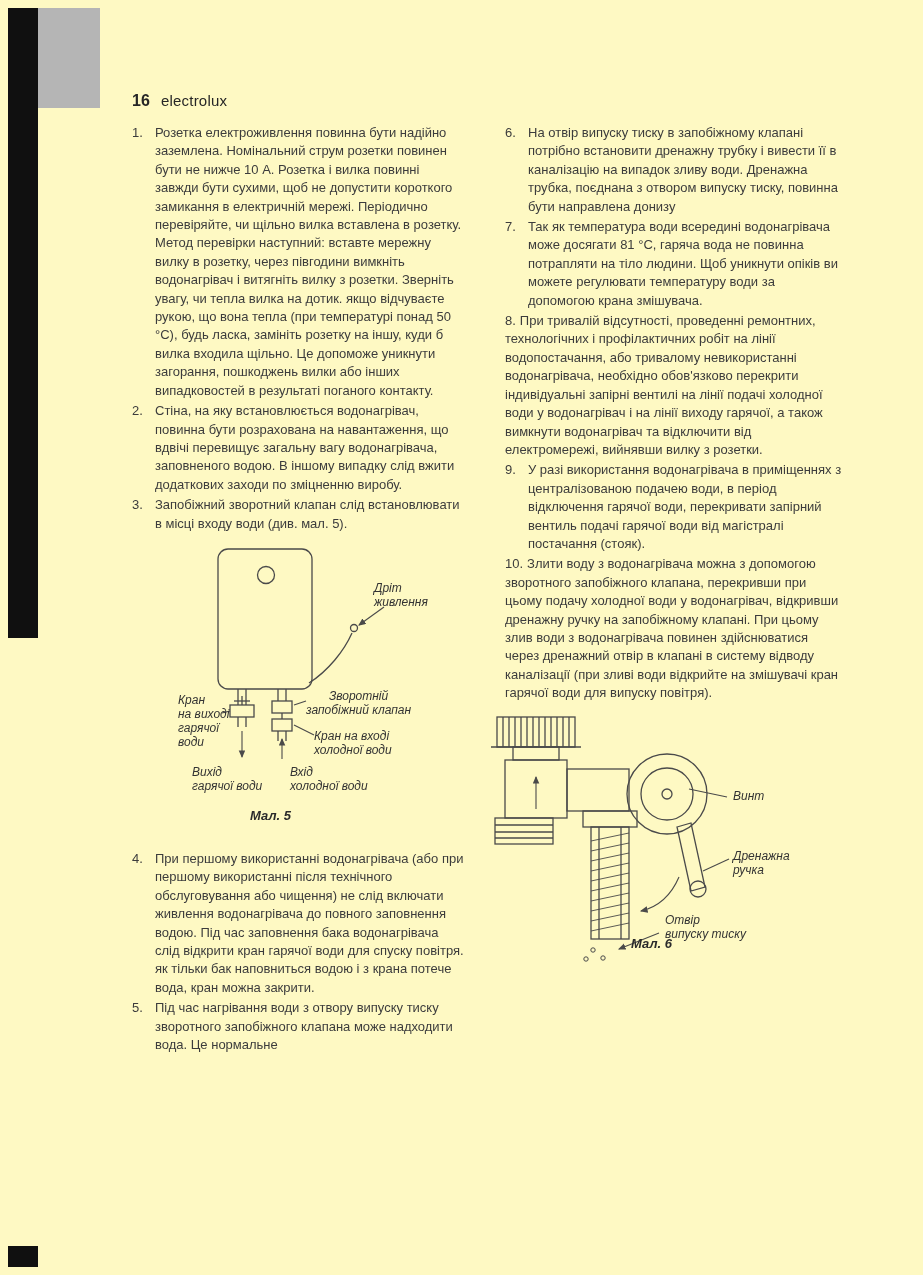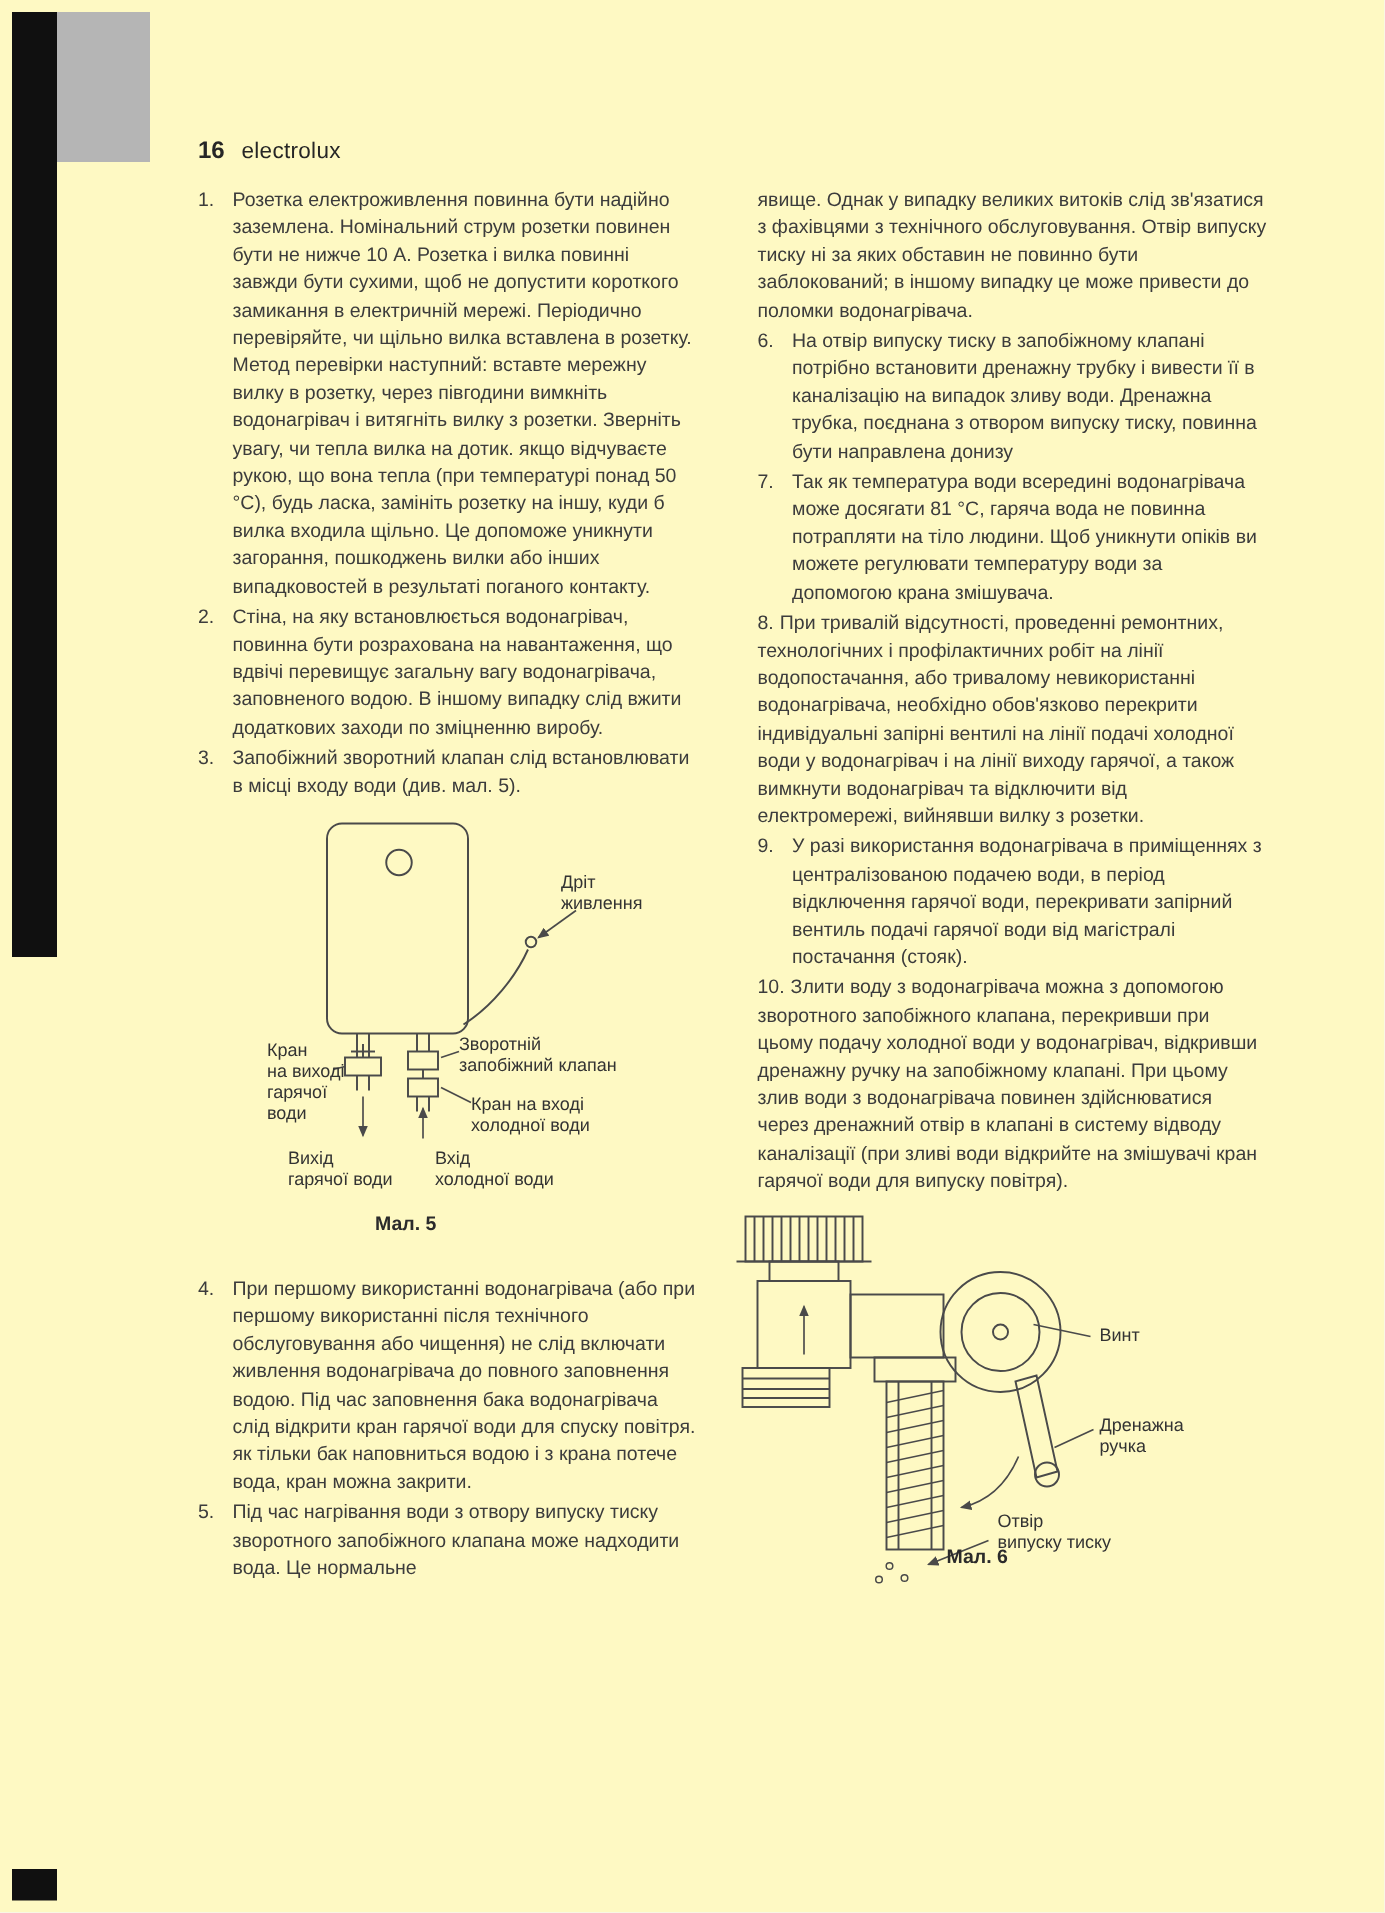--- a/index.html
+++ b/index.html
@@ -23,21 +23,21 @@
 
   h1.title { font-size:19px; font-weight:normal; color:#2b2b2b; margin-bottom:26px; letter-spacing:0.2px; }
 
   .li { display:flex; margin-bottom:2px; }
   .li .num { flex:0 0 23px; }
   .li .txt { flex:1; }
   .li-flow { margin-bottom:2px; }
   .li-flow .num-inline { margin-right:4px; }
   .continuation { margin-bottom:2px; }
 
-  .figure { position:relative; }
+  .figure { position:relative;font-style:italic; }
   .figure5 { width:300px; height:295px; margin:10px 0 12px 46px; }
   .figure6 { width:330px; height:262px; margin:6px 0 0 -16px; }
   .figure svg { position:absolute; left:0; top:0; }
   .fig-label {
     position:absolute; font-size:12px; line-height:14px; color:#333;
     white-space:pre-line;
   }
   .fig-caption { position:absolute; font-size:13px; font-weight:bold; color:#2b2b2b; }
 </style>
 </head>
@@ -112,21 +112,21 @@
           <line x1="128" y1="158" x2="116" y2="162"></line>
           <line x1="136" y1="192" x2="116" y2="182"></line>
         </g>
       </svg>
       <div class="fig-label" style="left:196px; top:38px;">Дріт
 живлення</div>
       <div class="fig-label" style="left:0px;   top:150px;">Кран
 на виході
 гарячої
 води</div>
-      <div class="fig-label" style="left:128px; top:146px;">Зворотній
+      <div class="fig-label" style="left:128px; top:146px;text-align:center;">Зворотній
 запобіжний клапан</div>
       <div class="fig-label" style="left:136px; top:186px;">Кран на вході
 холодної води</div>
       <div class="fig-label" style="left:14px;  top:222px;">Вихід
 гарячої води</div>
       <div class="fig-label" style="left:112px; top:222px;">Вхід
 холодної води</div>
       <div class="fig-caption" style="left:72px; top:264px;">Мал. 5</div>
     </div>
 
@@ -134,21 +134,20 @@
       <span class="num">4.</span>
       <span class="txt">При першому використанні водонагрівача (або при першому використанні після технічного обслуговування або чищення) не слід включати живлення водонагрівача до повного заповнення водою. Під час заповнення бака водонагрівача слід відкрити кран гарячої води для спуску повітря. як тільки бак наповниться водою і з крана потече вода, кран можна закрити.</span>
     </div>
     <div class="li">
       <span class="num">5.</span>
       <span class="txt">Під час нагрівання води з отвору випуску тиску зворотного запобіжного клапана може надходити вода. Це нормальне</span>
     </div>
   </div>
 
   <div class="col col-right">
-    <div class="continuation">явище. Однак у випадку великих витоків слід зв'язатися з фахівцями з технічного обслуговування. Отвір випуску тиску ні за яких обставин не повинно бути заблокований; в іншому випадку це може привести до поломки водонагрівача.</div>
 
     <div class="li">
       <span class="num">6.</span>
       <span class="txt">На отвір випуску тиску в запобіжному клапані потрібно встановити дренажну трубку і вивести її в каналізацію на випадок зливу води. Дренажна трубка, поєднана з отвором випуску тиску, повинна бути направлена донизу</span>
     </div>
     <div class="li">
       <span class="num">7.</span>
       <span class="txt">Так як температура води всередині водонагрівача може досягати 81 °С, гаряча вода не повинна потрапляти на тіло людини. Щоб уникнути опіків ви можете регулювати температуру води за допомогою крана змішувача.</span>
     </div>
     <div class="li-flow">

